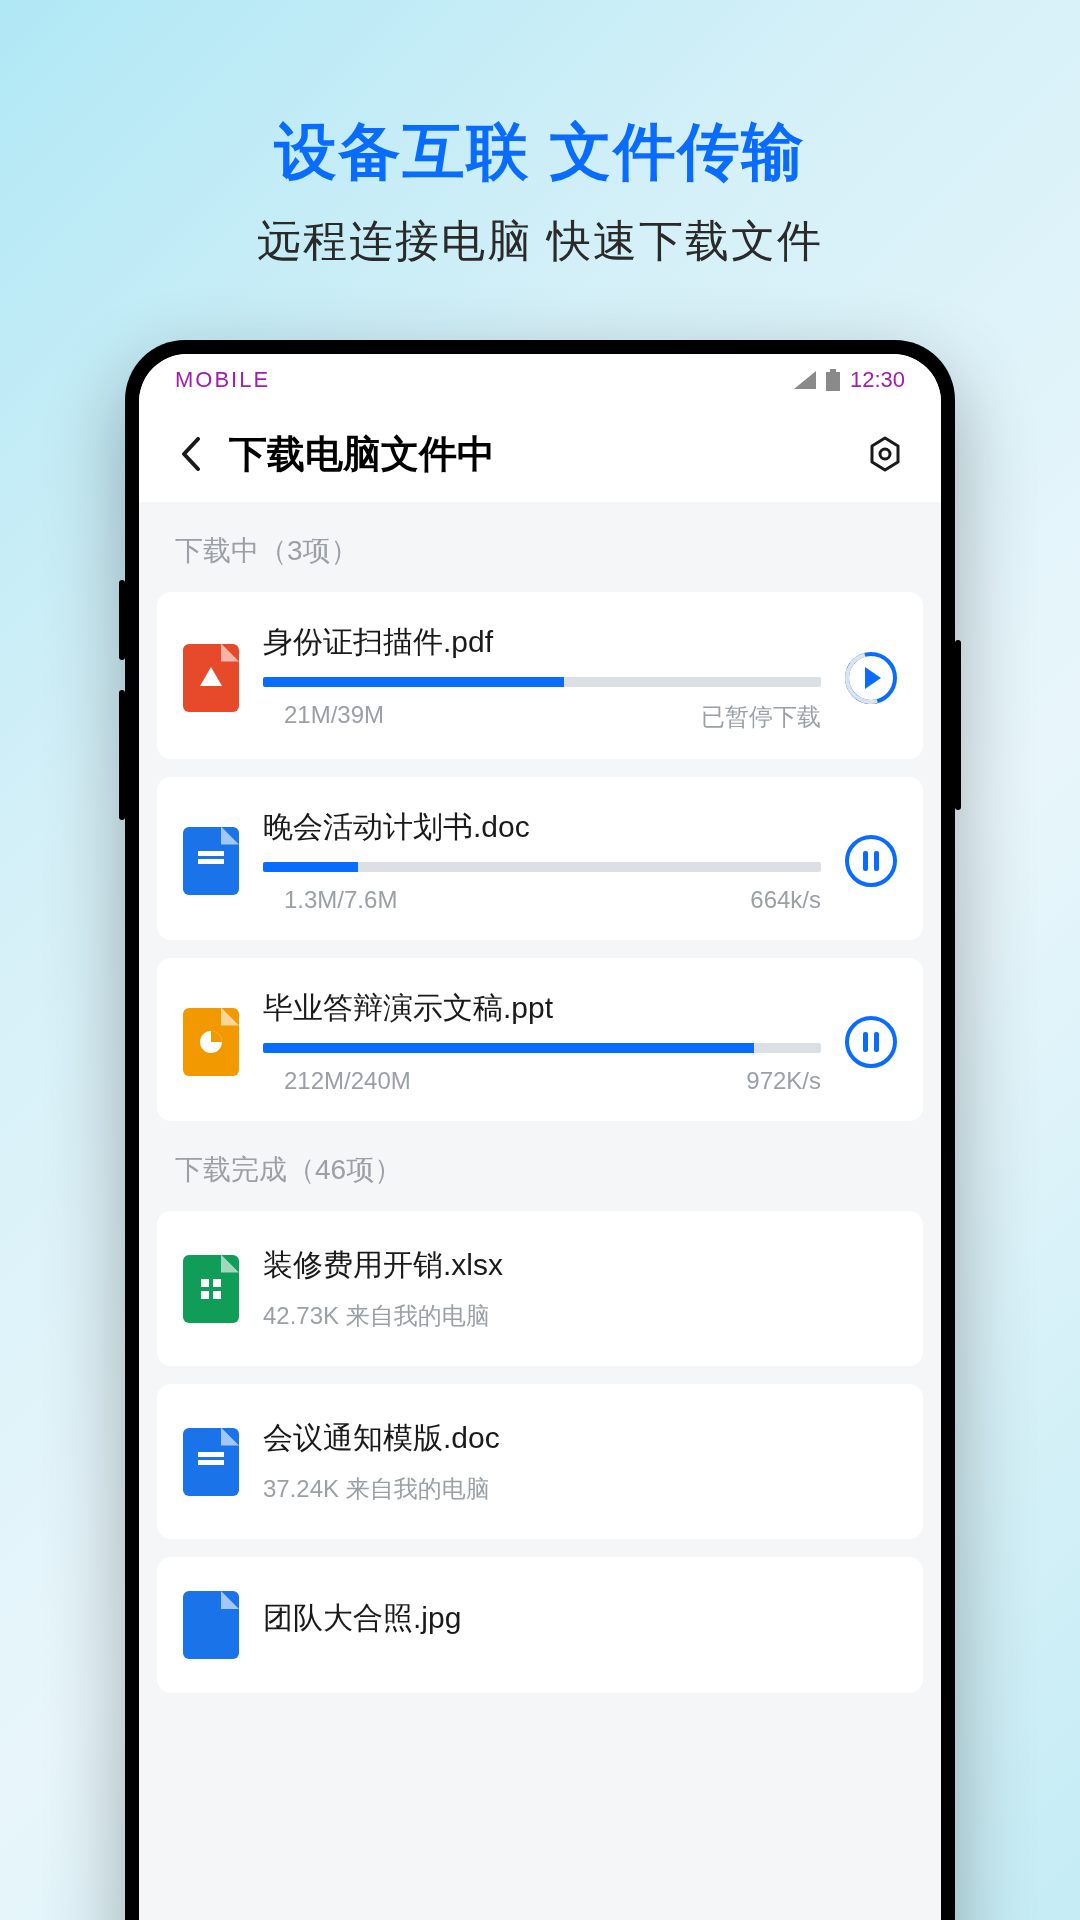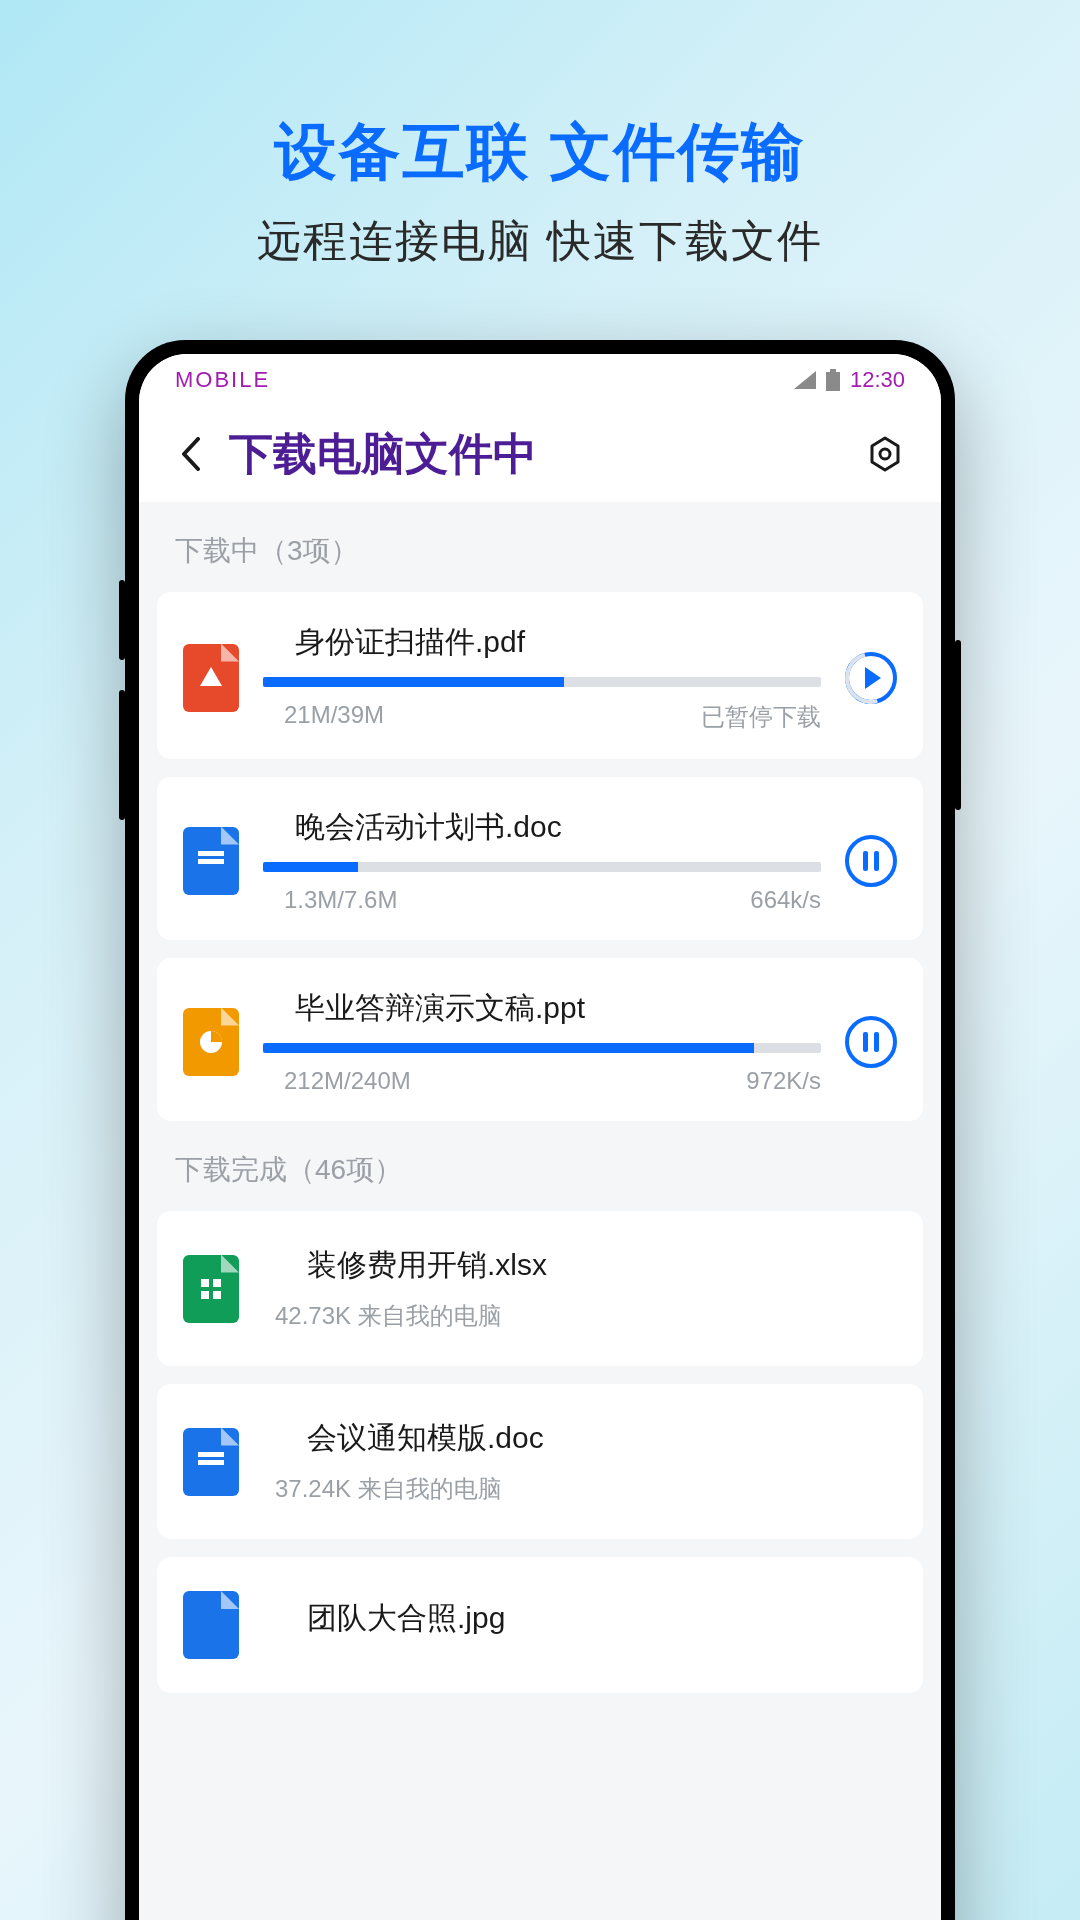--- a/index.html
+++ b/index.html
@@ -78,23 +78,23 @@
   }
   .back-btn {
     width: 56px;
     height: 56px;
     display: flex;
     align-items: center;
     justify-content: center;
     cursor: pointer;
   }
   .app-title {
-    font-size: 44px;
+    font-size: 38px;
     font-weight: 600;
-    color: #4c1d95;
+    color: #000000;
     margin-left: 10px;
     flex: 1;
   }
   .settings-btn {
     width: 56px;
     height: 56px;
     display: flex;
     align-items: center;
     justify-content: center;
     cursor: pointer;
@@ -140,21 +140,20 @@
     min-width: 0;
   }
   .file-name {
     font-size: 30px;
     font-weight: 500;
     color: #1a1a1a;
     margin-bottom: 14px;
     white-space: nowrap;
     overflow: hidden;
     text-overflow: ellipsis;
-    margin-left: 32px;
   }
   .progress-track {
     width: 100%;
     height: 10px;
     background: #dcdfe4;
     border-radius: 2px;
     overflow: hidden;
     margin-bottom: 14px;
   }
   .progress-fill {
@@ -206,21 +205,21 @@
     height: 20px;
     background: #0a6cff;
     border-radius: 2px;
   }
   .done-card {
     background: #fff;
     border-radius: 14px;
     padding: 34px 26px;
     display: flex;
     align-items: center;
-    gap: 36px;
+    gap: 24px;
   }
   .done-meta {
     font-size: 24px;
     color: #9aa0a6;
     margin-top: 10px;
   }
 </style>
 </head>
 <body>
 

